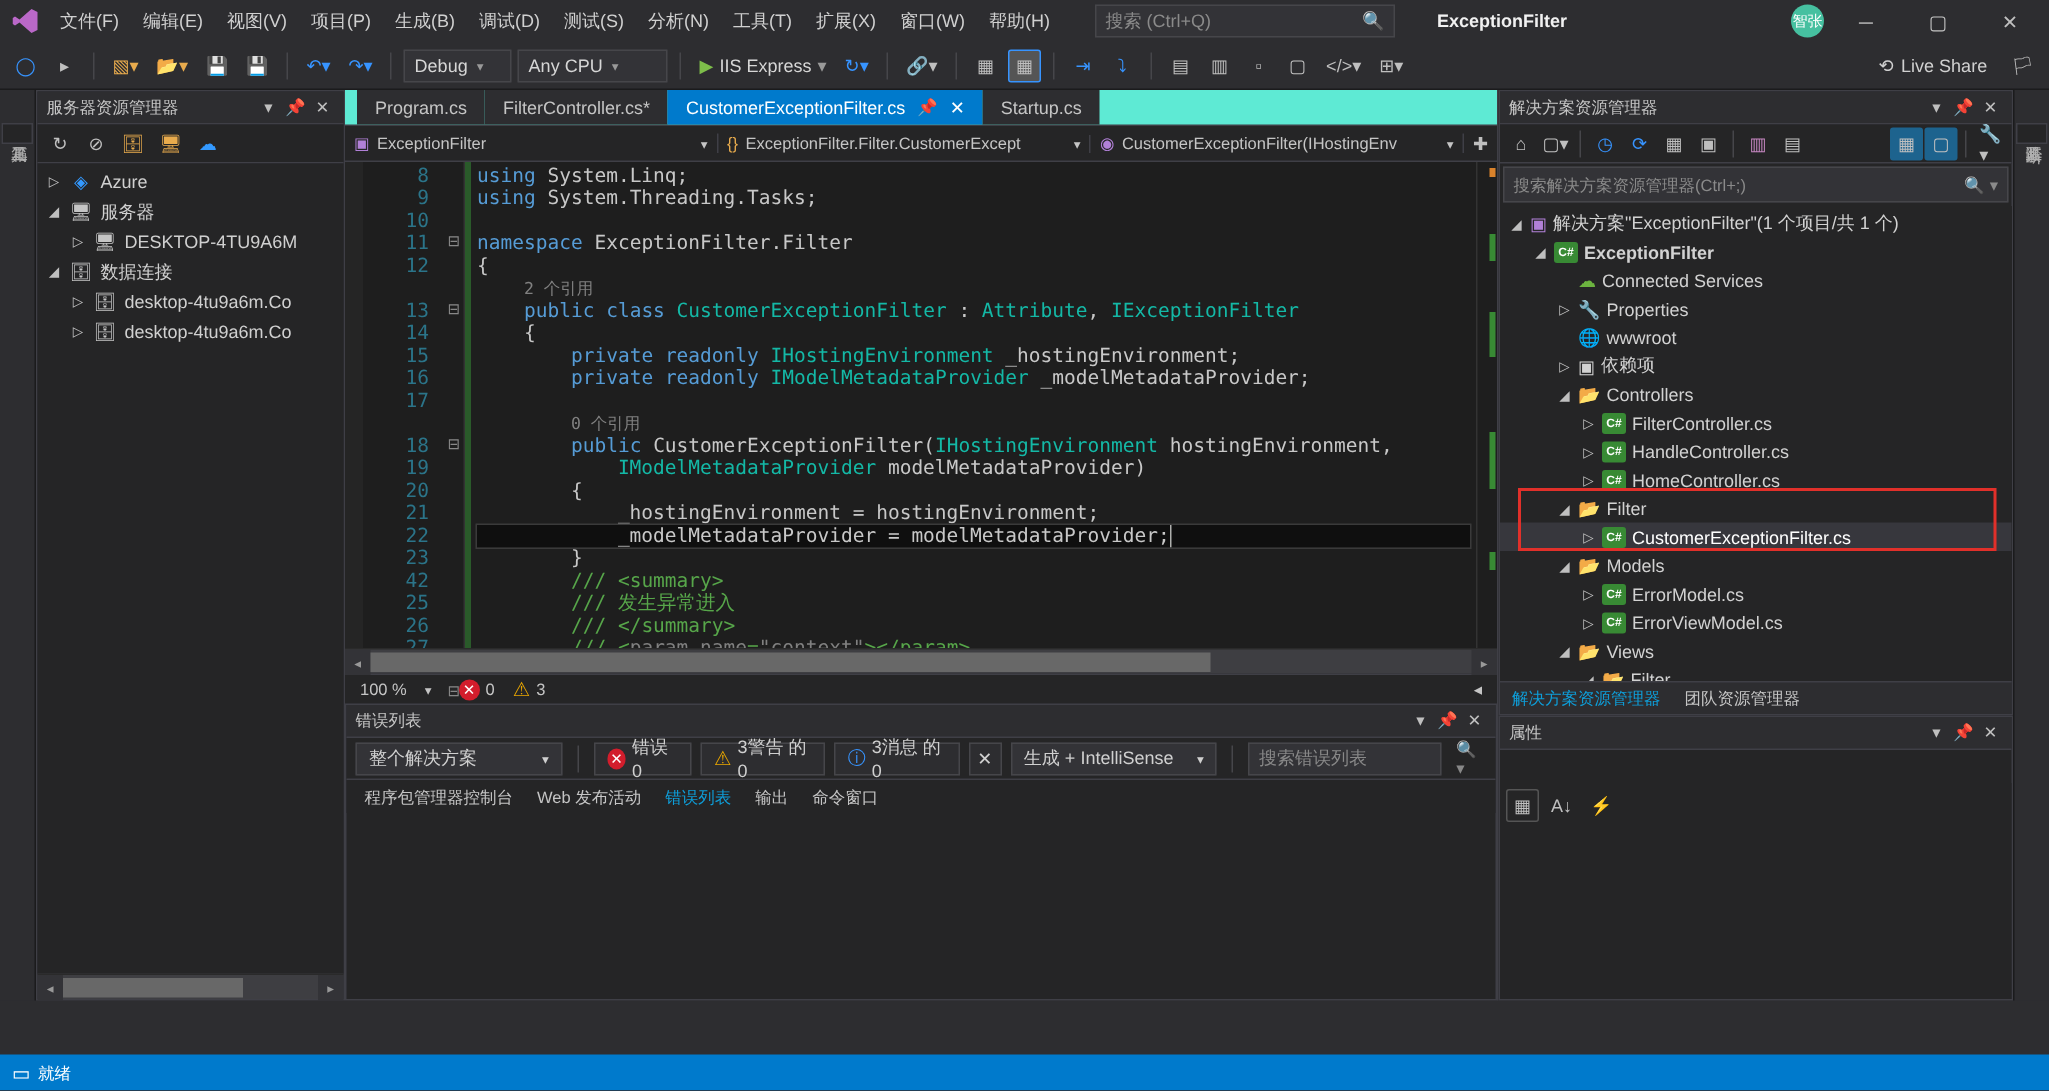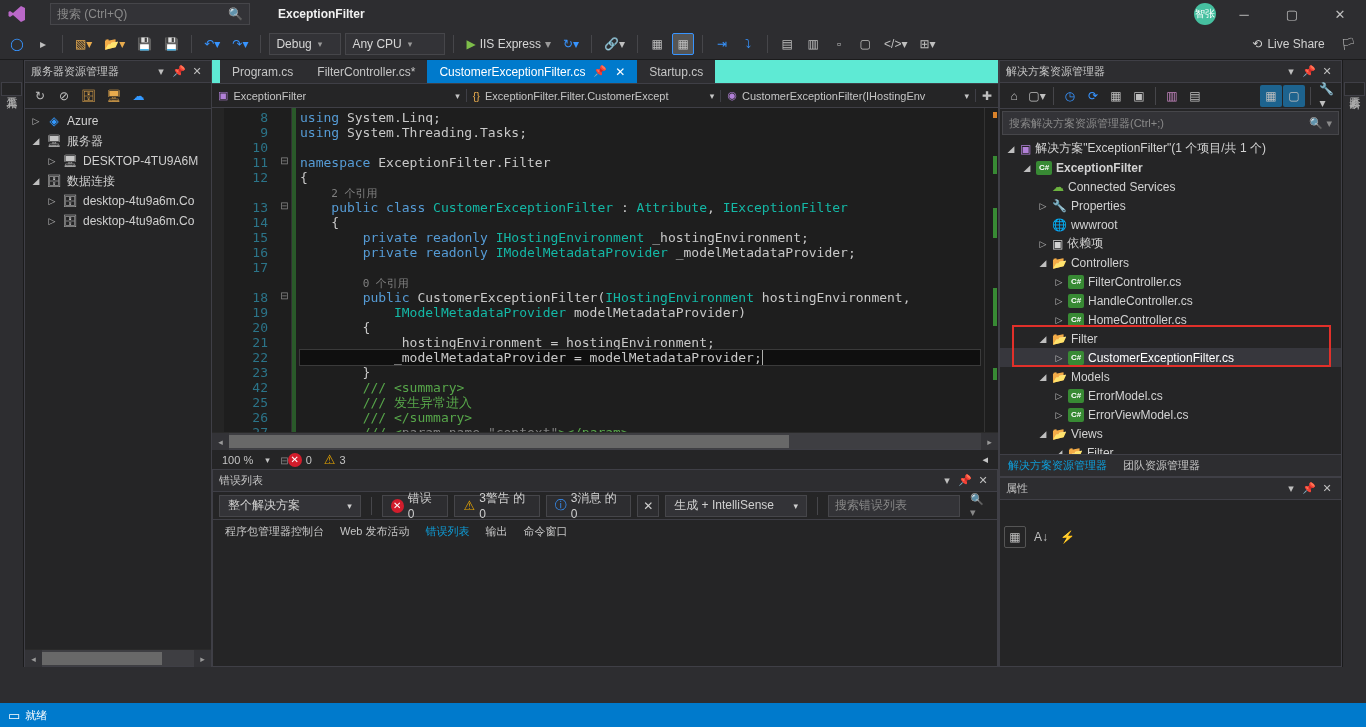--- a/index.html
+++ b/index.html
@@ -25,21 +25,21 @@
 .side-tab .vtab { writing-mode:vertical-rl; font-size:11px; color:#b0b0b0; padding:6px 2px; background:#252526; border:1px solid #3f3f46; }
 .panel { background:#252526; border:1px solid #3f3f46; display:flex; flex-direction:column; }
 .panel-title { height:22px; background:#2d2d30; display:flex; align-items:center; padding:0 6px; font-size:11px; color:#c5c5c5; border-bottom:1px solid #3f3f46; }
 .panel-title .spacer { flex:1; }
 .panel-title .pbtn { width:16px; height:16px; display:flex; align-items:center; justify-content:center; cursor:pointer; margin-left:2px; font-size:11px; color:#bfbfbf;}
 .panel-toolbar { height:26px; background:#252526; display:flex; align-items:center; padding:0 4px; gap:2px; border-bottom:1px solid #3f3f46;}
 .server-tree { flex:1; background:#252526; overflow:hidden; padding:2px 0;}
 .tree-row { display:flex; align-items:center; height:20px; padding:0 4px; gap:5px; color:#d0d0d0; white-space:nowrap; cursor:pointer;}
 .arrow { width:10px; font-size:9px; color:#bfbfbf; text-align:center;}
 .ficon { width:16px; height:16px; display:flex; align-items:center; justify-content:center; font-size:12px; }
-.left-panel { width:188px; }
+.left-panel { width:206px; }
 .center { flex:1; display:flex; flex-direction:column; min-width:0; }
 .doc-tabs { height:24px; background:#5eead4; display:flex; align-items:flex-end; padding-left:8px; border-bottom:1px solid #3f3f46;}
 .doc-tab { height:23px; padding:0 12px; display:flex; align-items:center; gap:8px; background:#2d2d30; color:#c5c5c5; cursor:pointer; position:relative;}
 .doc-tab.active { background:#007acc; color:#fff; }
 .doc-tab .pin { font-size:11px; }
 .doc-tab .close { font-size:12px; }
 .nav-bar { height:24px; background:#252526; display:flex; align-items:center; border-bottom:1px solid #3f3f46; }
 .nav-seg { flex:1; display:flex; align-items:center; padding:0 6px; gap:5px; border-right:1px solid #3f3f46; color:#c5c5c5; font-size:11px; min-width:0; overflow:hidden; white-space:nowrap;}
 .nav-seg .dd { margin-left:auto; font-size:9px;}
 .nav-plus { width:22px; display:flex; align-items:center; justify-content:center; color:#bfbfbf;}
@@ -96,20 +96,34 @@
 </style>
 </head>
 <body>
 
 <div class="menubar">
   <div class="vs-logo">
     <svg width="20" height="20" viewBox="0 0 20 20">
         <path d="M14 2 L18 4 L18 16 L14 18 L6 11 L3 13 L1.5 12 L1.5 8 L3 7 L6 9 L14 2 Z" fill="#ba68c8"></path>
       </svg>
   </div>
+  <div id="menu-items" style="display:flex;">
+      <div class="menu-item">文件(F)</div>
+      <div class="menu-item">编辑(E)</div>
+      <div class="menu-item">视图(V)</div>
+      <div class="menu-item">项目(P)</div>
+      <div class="menu-item">生成(B)</div>
+      <div class="menu-item">调试(D)</div>
+      <div class="menu-item">测试(S)</div>
+      <div class="menu-item">分析(N)</div>
+      <div class="menu-item">工具(T)</div>
+      <div class="menu-item">扩展(X)</div>
+      <div class="menu-item">窗口(W)</div>
+      <div class="menu-item">帮助(H)</div>
+    </div>
   <div class="menubar-search">
     <span>搜索 (Ctrl+Q)</span>
     <span class="sicon">🔍</span>
   </div>
   <div class="app-title">ExceptionFilter</div>
   <div class="win-controls">
     <div class="avatar">智张</div>
     <div class="win-btn">─</div>
     <div class="win-btn">▢</div>
     <div class="win-btn">✕</div>

